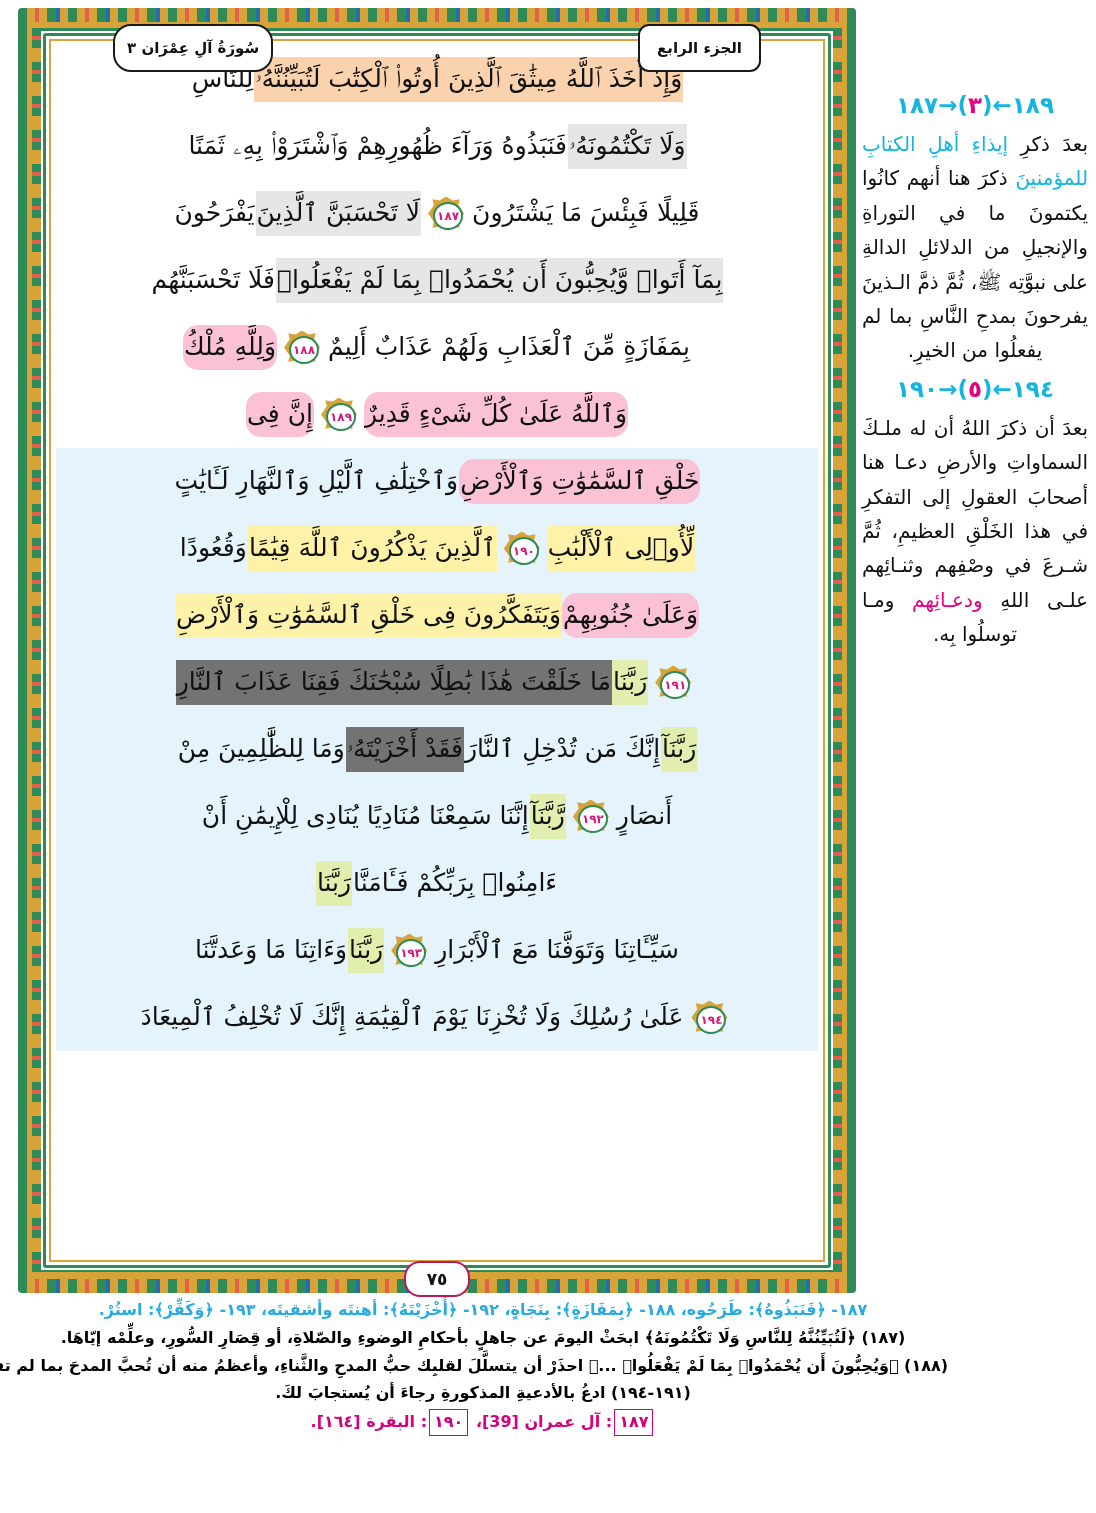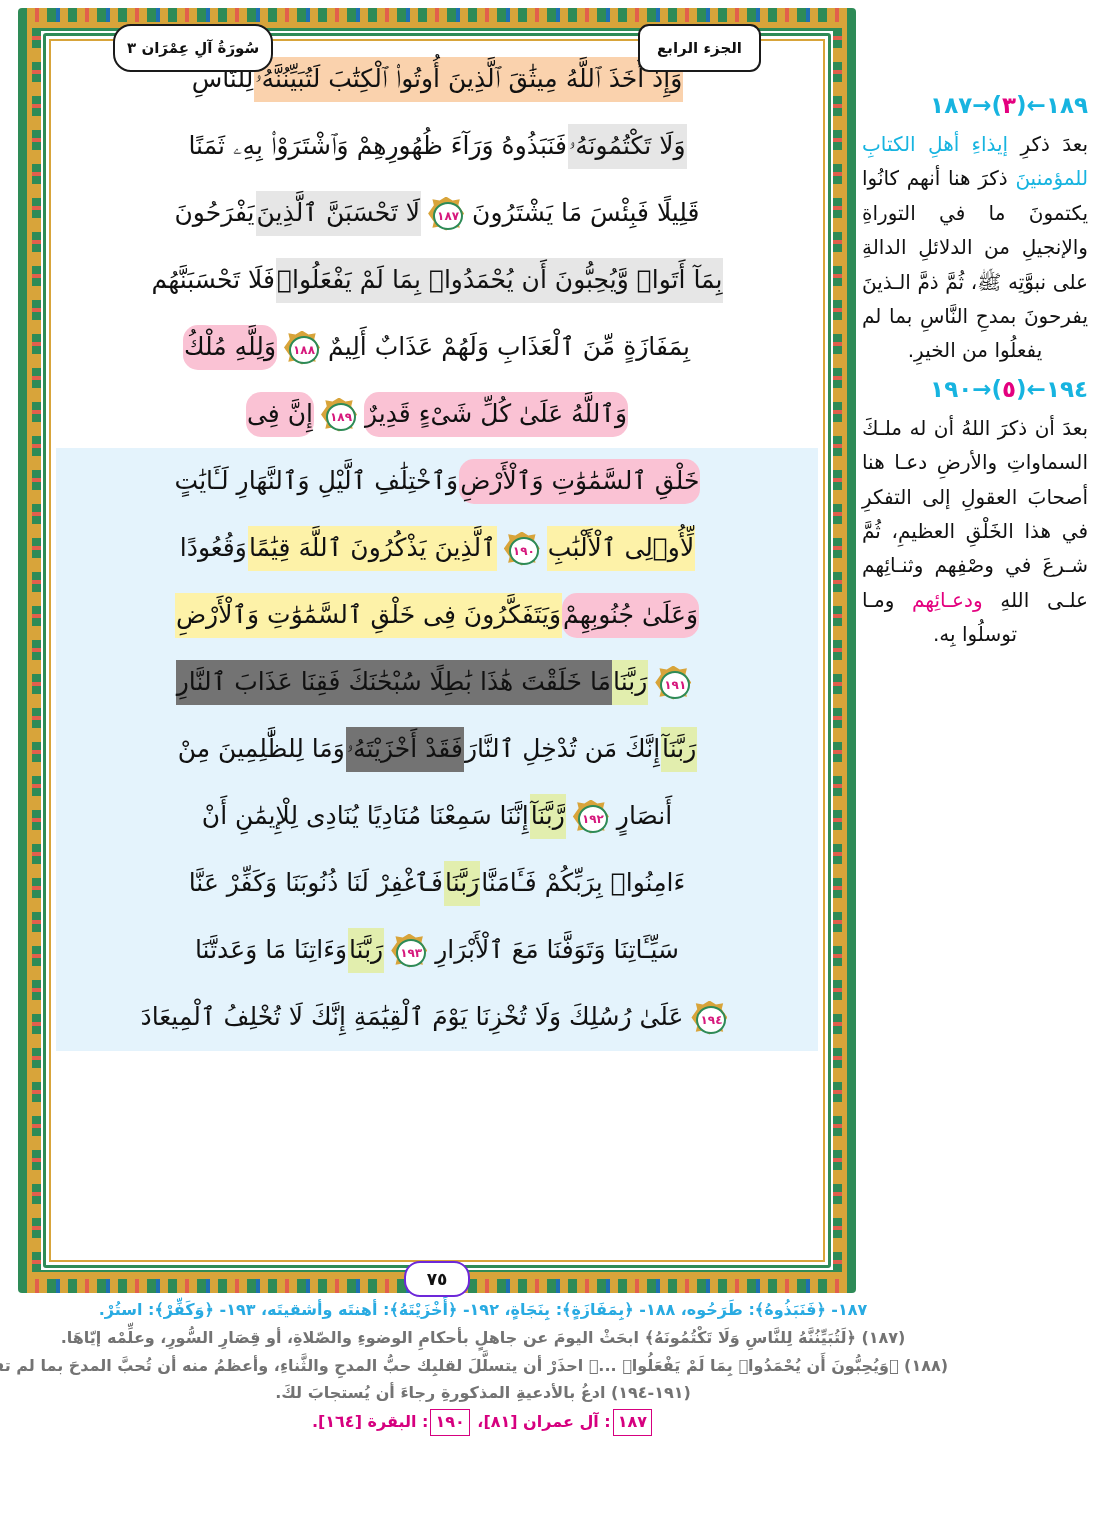--- a/index.html
+++ b/index.html
@@ -105,52 +105,52 @@
     display:flex;align-items:center;justify-content:center;
     font-size:12px;font-weight:bold;color:#d6197d;
   }
 
   
   #sidebar{
     position:absolute;right:8px;top:86px;width:226px;height:1180px;
     direction:rtl;text-align:justify;
   }
   .side-head{
-    font-size:23px;font-weight:bold;
+    text-align:center;font-size:23px;font-weight:bold;
     color:#17b4e0;margin:6px 0 9px 0;letter-spacing:-1px;
     white-space:nowrap;
   }
   .side-head .mag{color:#e4007f;}
   .side-p{
     font-size:20px;font-weight:normal;line-height:1.72;color:#111;
     text-align:justify;text-align-last:center;margin:0 0 8px 0;
   }
   .side-p .cyan{color:#17b4e0;}
   .side-p .mag{color:#e4007f;}
 
   
   #page-number{
     position:absolute;left:50%;transform:translateX(-50%);
     bottom:-4px;width:62px;height:32px;border-radius:16px;
-    border:2px solid #6d28d9;background:#fff;
+    border:2px solid #be185d;background:#fff;
     display:flex;align-items:center;justify-content:center;
     font-size:17px;font-weight:bold;color:#111;z-index:45;
   }
 
   
   #footnotes{
     position:absolute;left:18px;top:1298px;width:930px;
     direction:rtl;text-align:center;
   }
   .fn{
     font-size:16px;font-weight:bold;line-height:1.55;
     white-space:nowrap;margin:0 0 3px 0;
   }
   .fn-cyan{color:#29abe2;}
-  .fn-mag{color:#737373;}
+  .fn-mag{color:#000000;}
   .fn-mag2{color:#d6007f;}
   .boxed{border:1.5px solid #d6007f;padding:0 4px;margin:0 2px;display:inline-block;}
 </style>
 </head>
 <body>
 
 <div id="page-frame">
 
   <div class="band"></div>
   <div class="band2"></div>
@@ -237,21 +237,20 @@
         <span class="ayah-mark">
           <span class="petal"></span>
           <span class="inner">١٩٢</span>
         </span>
         <span class="seg hl-green">رَّبَّنَآ</span>
         <span class="seg hl-none">إِنَّنَا سَمِعْنَا مُنَادِيًا يُنَادِى لِلْإِيمَٰنِ أَنْ</span>
       </div>
       <div class="ayah-line line-bg-blue" id="line-13">
         <span class="seg hl-none">ءَامِنُوا۟ بِرَبِّكُمْ فَـَٔامَنَّا</span>
         <span class="seg hl-green">رَبَّنَا</span>
-        <span class="seg hl-none">فَٱغْفِرْ لَنَا ذُنُوبَنَا وَكَفِّرْ عَنَّا</span>
       </div>
       <div class="ayah-line line-bg-blue" id="line-14">
         <span class="seg hl-none">سَيِّـَٔاتِنَا وَتَوَفَّنَا مَعَ ٱلْأَبْرَارِ</span>
         <span class="ayah-mark">
           <span class="petal"></span>
           <span class="inner">١٩٣</span>
         </span>
         <span class="seg hl-green">رَبَّنَا</span>
         <span class="seg hl-none">وَءَاتِنَا مَا وَعَدتَّنَا</span>
       </div>
@@ -272,16 +271,16 @@
     <div class="side-head"><span>١٩٤</span>←(<span class="mag">٥</span>)→<span>١٩٠</span></div>
     <p class="side-p"><span class="">بعدَ أن ذكرَ اللهُ أن له ملـكَ السماواتِ والأرضِ دعـا هنا أصحابَ العقولِ إلى التفكرِ في هذا الخَلْقِ العظيمِ، ثُمَّ شـرعَ في وصْفِهم وثنـائِهم علـى اللهِ </span><span class="mag">ودعـائِهم</span><span class=""> ومـا توسلُوا بِه.</span></p>
   </div>
 
 <div id="footnotes">
   <div class="fn fn-cyan">١٨٧- ﴿فَنَبَذُوهُ﴾: طَرَحُوه، ١٨٨- ﴿بِمَفَازَةٍ﴾: بِنَجَاةٍ، ١٩٢- ﴿أَخْزَيْتَهُ﴾: أهنتَه وأشقيتَه، ١٩٣- ﴿وَكَفِّرْ﴾: استُرْ.</div>
   <div class="fn fn-mag">(١٨٧) ﴿لَتُبَيِّنُنَّهُ لِلنَّاسِ وَلَا تَكْتُمُونَهُ﴾ ابحَثْ اليومَ عن جاهلٍ بأحكامِ الوضوءِ والصّلاةِ، أو قِصَارِ السُّورِ، وعلِّمْه إيّاهَا.</div>
   <div class="fn fn-mag">(١٨٨) ﴿وَيُحِبُّونَ أَن يُحْمَدُوا۟ بِمَا لَمْ يَفْعَلُوا۟ ...﴾ احذَرْ أن يتسلَّلَ لقلبِك حبُّ المدحِ والثَّناءِ، وأعظمُ منه أن تُحبَّ المدحَ بما لم تفعَلْ.</div>
   <div class="fn fn-mag">(١٩١-١٩٤) ادعُ بالأدعيةِ المذكورةِ رجاءَ أن يُستجابَ لكَ.</div>
   <div class="fn fn-mag2">
-    <span class="boxed">١٨٧</span><span>: آل عمران [٨١]،</span>
+    <span class="boxed">١٨٧</span><span>: آل عمران [39]،</span>
     <span class="boxed">١٩٠</span><span>: البقرة [١٦٤].</span>
   </div>
 </div>
 
 </body></html>

